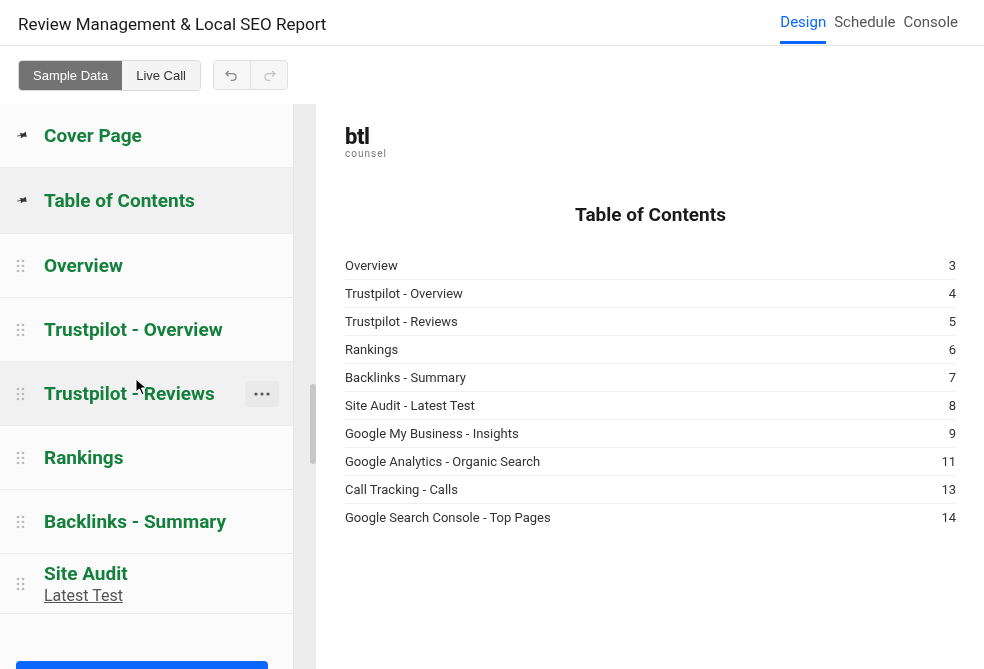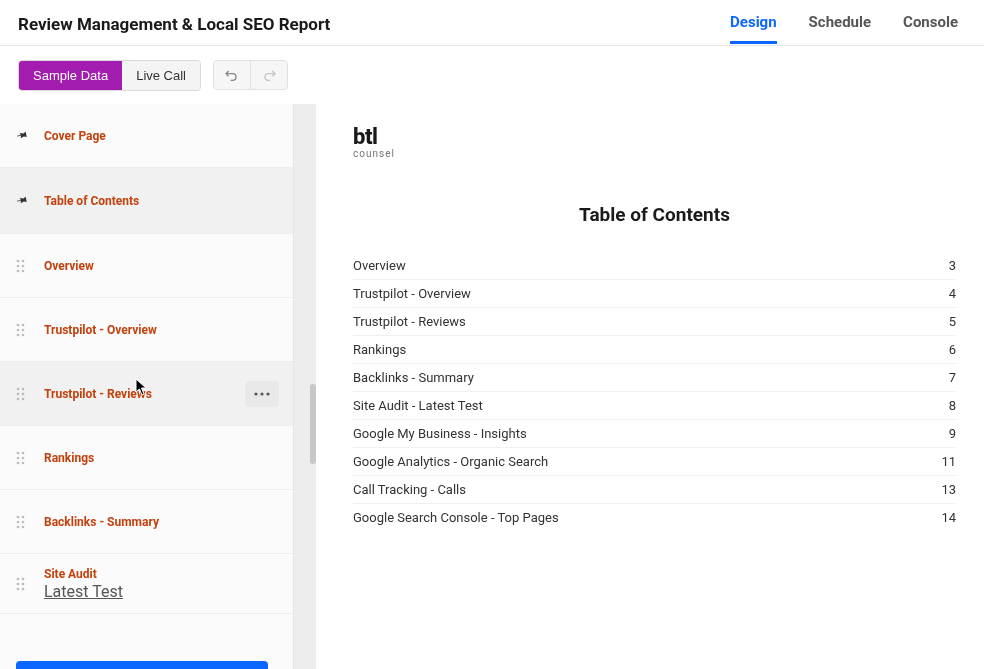--- a/index.html
+++ b/index.html
@@ -17,28 +17,27 @@
     .header {
       display: flex;
       justify-content: space-between;
       align-items: center;
       padding: 10px 18px 8px 18px;
       border-bottom: 1px solid #e5e5e5;
       height: 46px;
     }
     .page-title {
       font-size: 17px;
-      font-weight: 700;
+      font-weight: 400;
       color: #1a1a1a;
     }
     .header-tabs {
       display: flex;
-      gap: 32px;
+      gap: 8px;
       padding-right: 8px;
-      font-weight: bold;
     }
     .header-tab {
       font-size: 15px;
       color: #555;
       cursor: pointer;
       padding-bottom: 10px;
       margin-bottom: -10px;
     }
     .header-tab.active {
       color: #0b67ff;
@@ -59,21 +58,21 @@
     }
     .toggle-btn {
       padding: 7px 14px;
       font-size: 13px;
       cursor: pointer;
       background: #f4f4f4;
       color: #333;
       border: none;
     }
     .toggle-btn.active {
-      background: #a21caf;
+      background: #737373;
       color: #fff;
     }
     .history-group {
       display: flex;
       border: 1px solid #e0e0e0;
       border-radius: 4px;
       overflow: hidden;
       background: #f6f6f6;
     }
     .history-btn {
@@ -122,23 +121,23 @@
       width: 28px;
       color: #999;
       display: flex;
       align-items: center;
     }
     .sidebar-label-wrap {
       display: flex;
       flex-direction: column;
     }
     .sidebar-label {
-      font-size: 12px;
+      font-size: 19px;
       font-weight: 700;
-      color: #c2410c;
+      color: #15803d;
     }
     .sidebar-sublabel {
       font-size: 16px;
       color: #555;
       font-weight: 400;
       margin-top: 1px;
       text-decoration: underline;
     }
     .item-more {
       position: absolute;
@@ -174,21 +173,21 @@
       right: 0;
       top: 280px;
       width: 6px;
       height: 80px;
       background: #c7c7c7;
       border-radius: 3px;
     }
     .preview {
       flex: 1;
       background: #ffffff;
-      padding: 22px 28px 22px 37px;
+      padding: 22px 28px 22px 29px;
       overflow-y: auto;
     }
     .preview-header {
       display: flex;
       justify-content: space-between;
       align-items: flex-start;
       margin-bottom: 44px;
     }
     .logo {
       display: flex;

